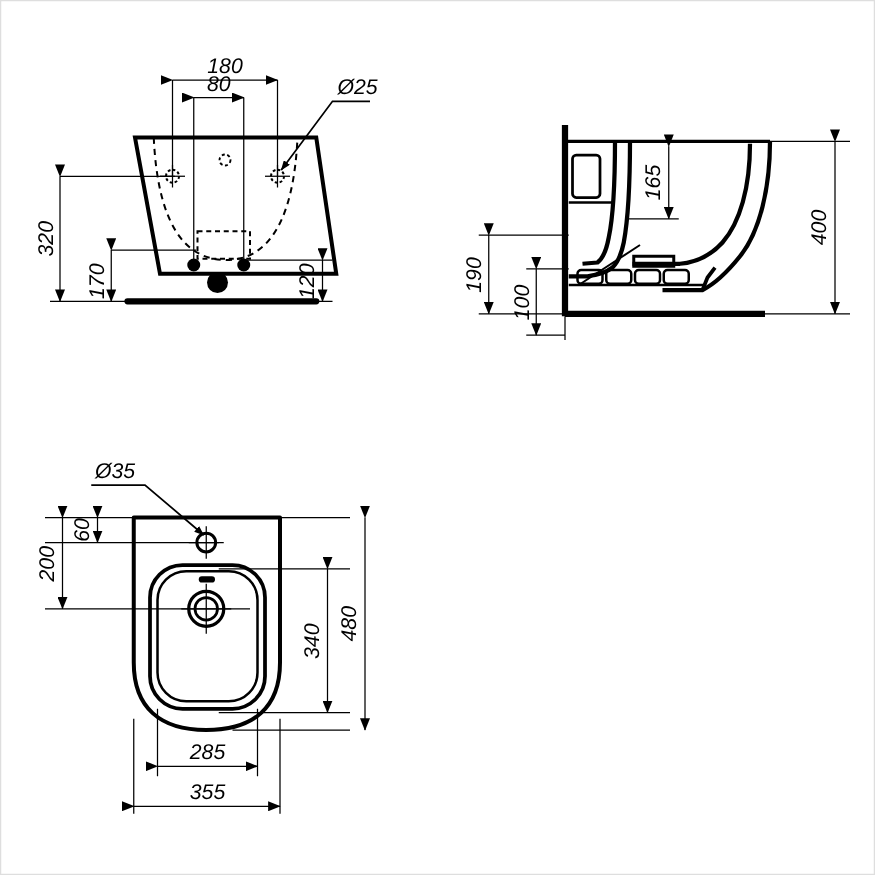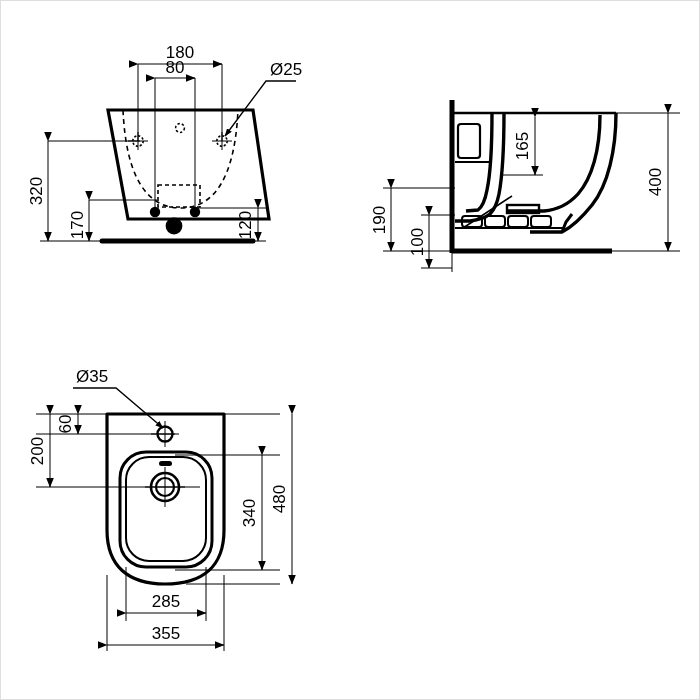--- a/index.html
+++ b/index.html
@@ -1,19 +1,19 @@
 <!DOCTYPE html>
 <html><head>
 <meta charset="utf-8">
 <title>Technical Drawing</title>
 <style>
   html,body{margin:0;padding:0;background:#ffffff;}
   body{width:700px;height:700px;overflow:hidden;
        font-family:"Liberation Sans",sans-serif;}
-  #sheet{position:relative;width:700px;height:700px;background:#fff;}
+  #sheet{position:relative;width:700px;height:700px;background:#fff;font-style:italic;}
   svg{display:block;}
   .dimtext{font-family:"Liberation Sans",sans-serif;font-size:17px;fill:#000;}
 </style>
 </head>
 <body>
 
 <div id="sheet">
 
 <svg width="700" height="700" viewBox="0 0 700 700">
   <defs>

